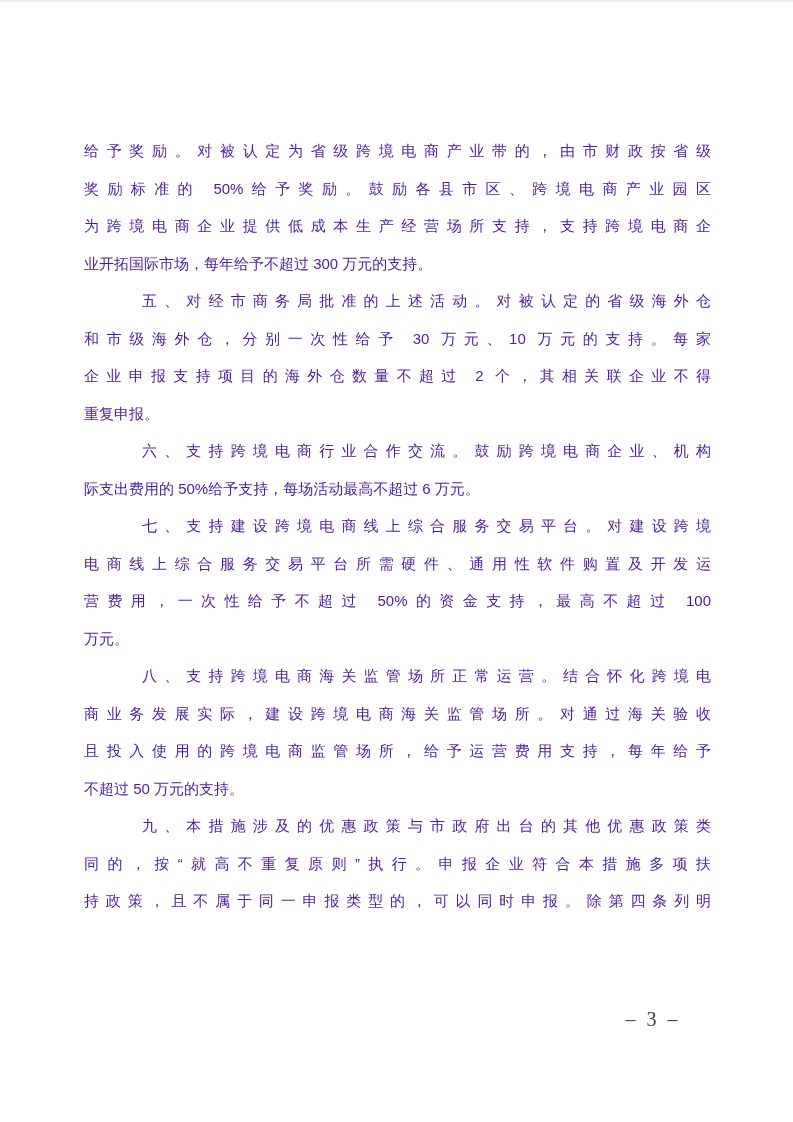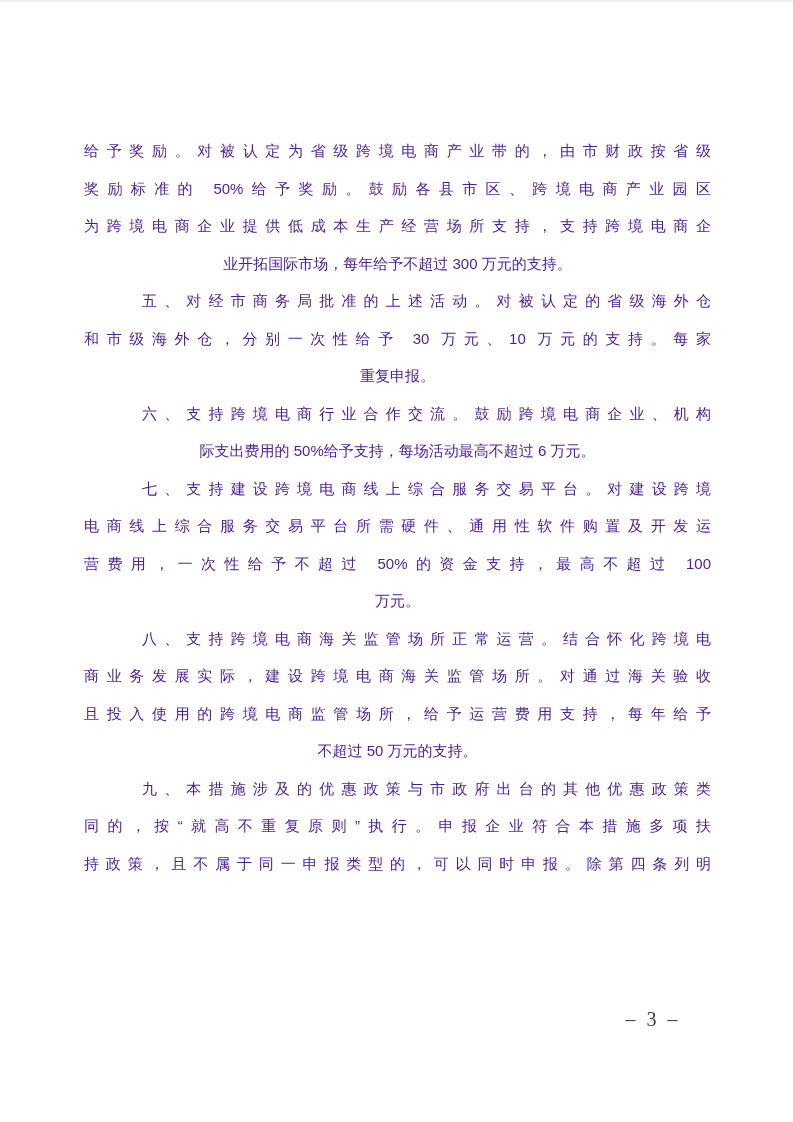--- a/index.html
+++ b/index.html
@@ -33,21 +33,21 @@
     color: #4c1d95;
     letter-spacing: 0;
   }
   .para {
     margin: 0;
     padding: 0;
   }
   .line {
     height: 37.5px;
     overflow: hidden;
-    text-align: center;
+    text-align: left;
   }
   .line.j {
     text-align: justify;
     text-align-last: justify;
   }
   .line.ind {
     text-indent: 58px;
   }
   .footer {
     position: absolute;
@@ -75,20 +75,21 @@
     <div class="para">
       <div class="line j">给予奖励。对被认定为省级跨境电商产业带的，由市财政按省级</div>
       <div class="line j">奖励标准的 50%给予奖励。鼓励各县市区、跨境电商产业园区</div>
       <div class="line j">为跨境电商企业提供低成本生产经营场所支持，支持跨境电商企</div>
       <div class="line">业开拓国际市场，每年给予不超过 300 万元的支持。</div>
     </div>
 
     <div class="para">
       <div class="line j ind">五、对经市商务局批准的上述活动。对被认定的省级海外仓</div>
       <div class="line j">和市级海外仓，分别一次性给予 30 万元、10 万元的支持。每家</div>
+      <div class="line j">企业申报支持项目的海外仓数量不超过 2 个，其相关联企业不得</div>
       <div class="line">重复申报。</div>
     </div>
 
     <div class="para">
       <div class="line j ind">六、支持跨境电商行业合作交流。鼓励跨境电商企业、机构</div>
       <div class="line">际支出费用的 50%给予支持，每场活动最高不超过 6 万元。</div>
     </div>
 
     <div class="para">
       <div class="line j ind">七、支持建设跨境电商线上综合服务交易平台。对建设跨境</div>

